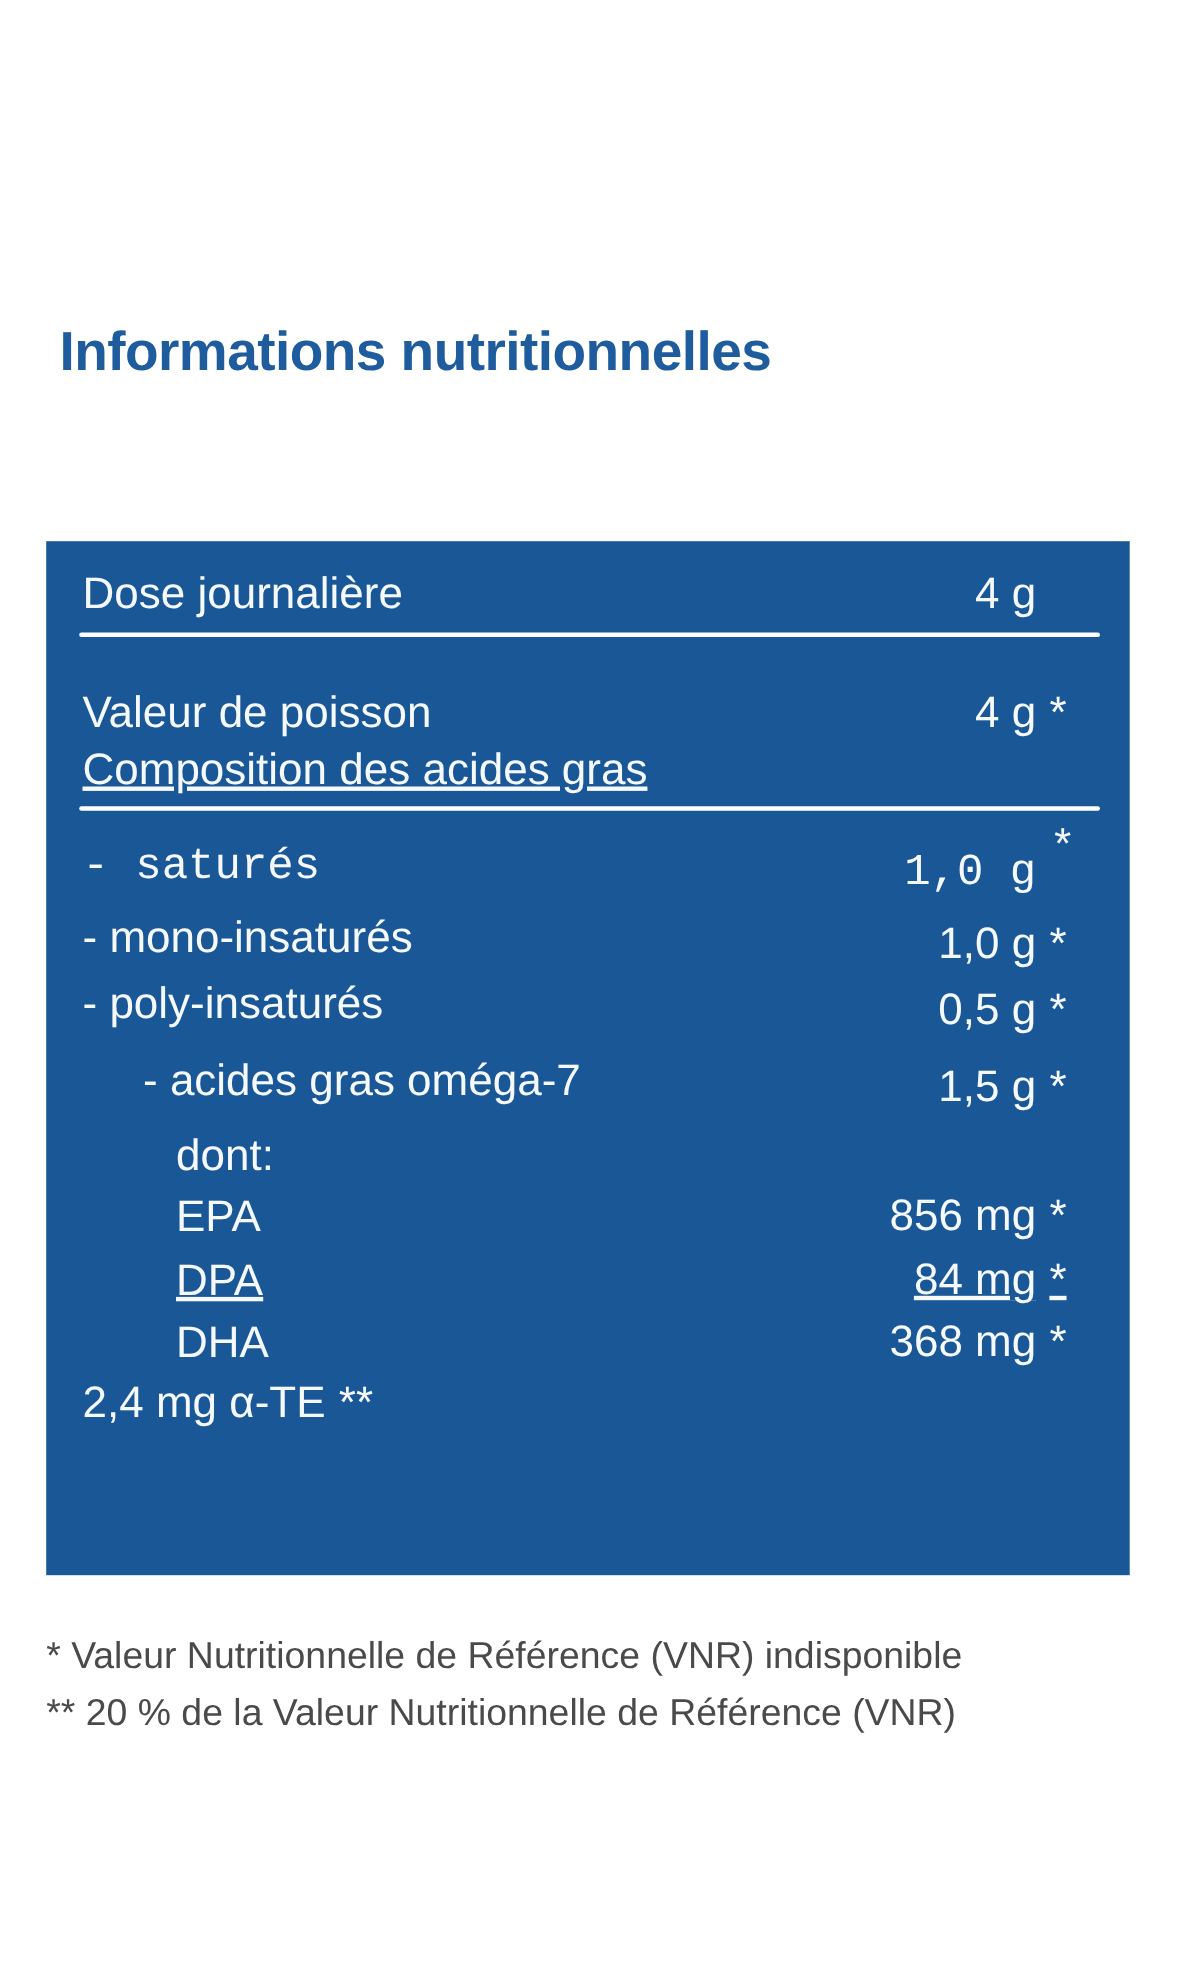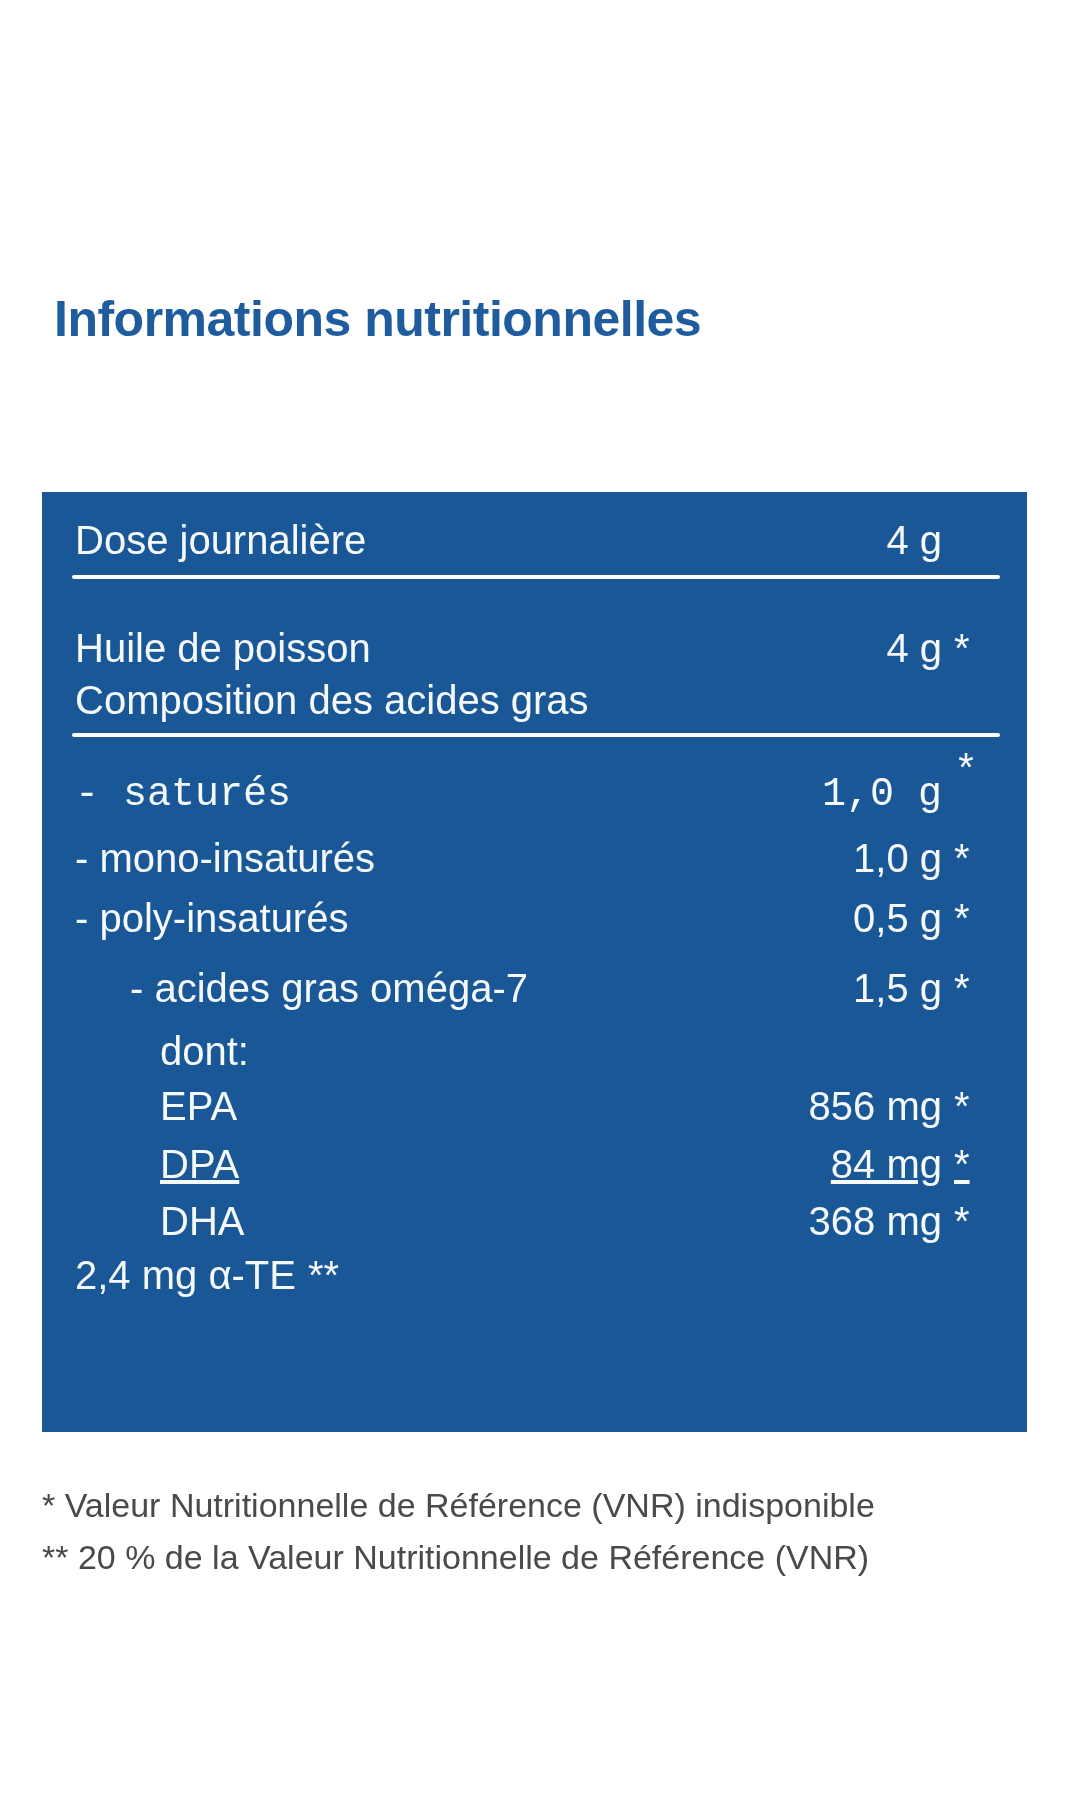--- a/index.html
+++ b/index.html
@@ -16,32 +16,32 @@
     letter-spacing:-0.5px;
     white-space:nowrap;
   }
   .panel{
     position:absolute;left:42px;top:492px;
     width:985px;height:940px;
     background:var(--table-bg,#1a5796);
   }
   .row{
     position:absolute;left:33px;right:27px;
-    display:flex;justify-content:space-between;align-items:flex-end;
+    display:flex;justify-content:space-between;align-items:center;
     color:var(--table-text,#f5f9fc);
     font-size:40px;line-height:48px;
     white-space:nowrap;
   }
   .row .lbl{white-space:nowrap;}
   .row .val{display:flex;align-items:flex-start;}
   .row .num{white-space:nowrap;text-align:right;}
   .row .star{display:inline-block;min-width:58px;padding-left:12px;box-sizing:border-box;text-align:left;}
   .r0{top:24px;}
   .r1{top:132px;}
-  .r2{top:184px;}
+  .r2{top:184px;text-decoration:underline;}
   .r3{top:266px;font-family:Liberation Mono, monospace;}
   .r4{top:329px;}
   .r5{top:389px;}
   .r6{top:459px;}
   .r7{top:519px;}
   .r8{top:574px;}
   .r9{top:632px;text-decoration:underline;}
   .r10{top:689px;}
   .r11{top:742px;}
   .indent1 .lbl{padding-left:55px;}
@@ -77,21 +77,21 @@
     <span class="lbl">Dose journalière</span>
     <span class="val">
         <span class="num">4 g</span>
         <span class="star"></span>
       </span>
   </div>
 
   <div class="sep sep1"></div>
 
   <div class="row r1">
-    <span class="lbl">Huile de poisson</span>
+    <span class="lbl">Valeur de poisson</span>
     <span class="val">
         <span class="num">4 g</span>
         <span class="star">*</span>
       </span>
   </div>
 
   <div class="row r2">
     <span class="lbl">Composition des acides gras</span>
     <span class="val">
         <span class="num"></span>

